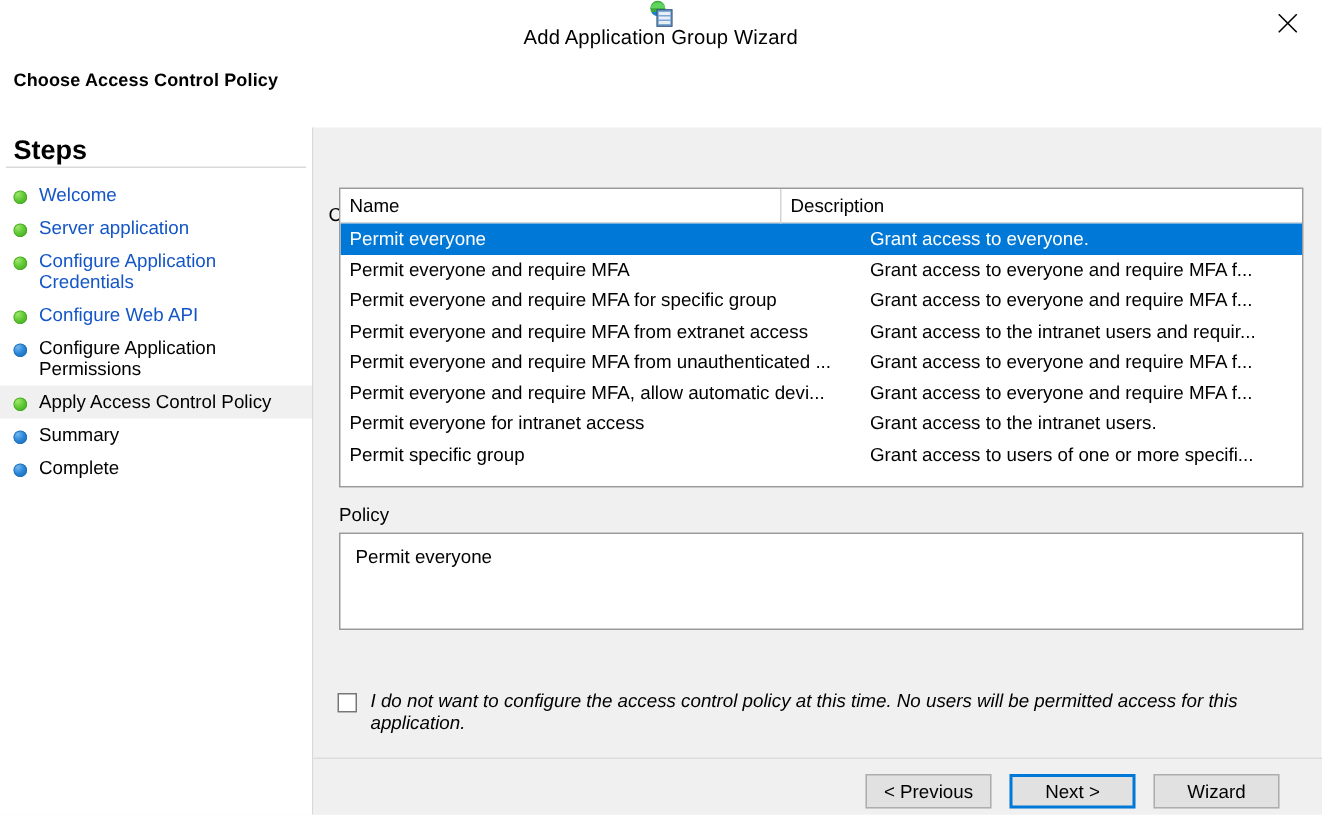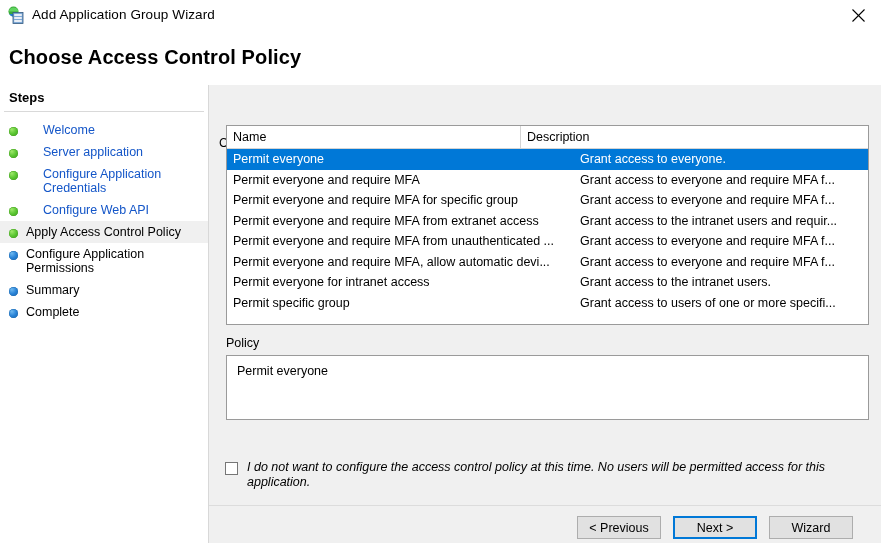--- a/index.html
+++ b/index.html
@@ -18,20 +18,21 @@
   }
 
   
   #titlebar {
     position: absolute;
     left: 0; top: 0;
     width: 881px; height: 30px;
     background: #ffffff;
     display: flex;
     align-items: center;
+    flex-direction: column;
   }
   #app-icon {
     width: 18px; height: 18px;
     margin-left: 7px; margin-right: 7px;
     position: relative;
     flex: 0 0 auto;
   }
   #titlebar-title {
     font-size: 13.5px;
     color: #000000;
@@ -45,39 +46,39 @@
     display: flex;
     align-items: center;
     justify-content: center;
   }
   #close-btn svg { display: block; }
 
   
   #page-header {
     position: absolute;
     left: 9px; top: 46px;
-    font-size: 20px;
+    font-size: 12px;
     font-weight: bold;
     color: #000000;
     letter-spacing: 0.1px;
   }
 
   
   #sidebar {
     position: absolute;
     left: 0; top: 85px;
     width: 209px; height: 458px;
     background: #ffffff;
     border-right: 1px solid #d8d8d8;
     box-sizing: border-box;
   }
   #steps-title {
     position: absolute;
     left: 9px; top: 5px;
-    font-size: 13px;
+    font-size: 18px;
     font-weight: bold;
     color: #000000;
   }
   #steps-rule {
     position: absolute;
     left: 4px; top: 26px;
     width: 200px; height: 1px;
     background: #d9d9d9;
   }
   #steps-list {
@@ -106,21 +107,21 @@
   }
   .step-bullet.pending {
     background: radial-gradient(circle at 32% 28%, #6fb9ef 0%, #2a84d8 48%, #1763ab 100%);
     box-shadow: inset 0 0 0 0.5px #1d6cb4;
   }
   .step-label {
     font-size: 12.5px;
     line-height: 14px;
     max-width: 170px;
   }
-  .step-label.link { color: #1456c8; margin-left: 17px; }
+  .step-label.link { color: #1456c8; }
   .step-label.plain { color: #000000; }
 
   
   #main {
     position: absolute;
     left: 209px; top: 85px;
     width: 672px; height: 420px;
     background: #f0f0f0;
     box-sizing: border-box;
   }
@@ -298,27 +299,27 @@
         <span class="step-label link">Server application</span>
       </div>
       <div class="step">
         <span class="step-bullet done"></span>
         <span class="step-label link">Configure Application Credentials</span>
       </div>
       <div class="step">
         <span class="step-bullet done"></span>
         <span class="step-label link">Configure Web API</span>
       </div>
-      <div class="step current">
-        <span class="step-bullet done"></span>
-        <span class="step-label plain">Apply Access Control Policy</span>
-      </div>
       <div class="step">
         <span class="step-bullet pending"></span>
         <span class="step-label plain">Configure Application Permissions</span>
+      </div>
+      <div class="step current">
+        <span class="step-bullet done"></span>
+        <span class="step-label plain">Apply Access Control Policy</span>
       </div>
       <div class="step">
         <span class="step-bullet pending"></span>
         <span class="step-label plain">Summary</span>
       </div>
       <div class="step">
         <span class="step-bullet pending"></span>
         <span class="step-label plain">Complete</span>
       </div>
     </div>

